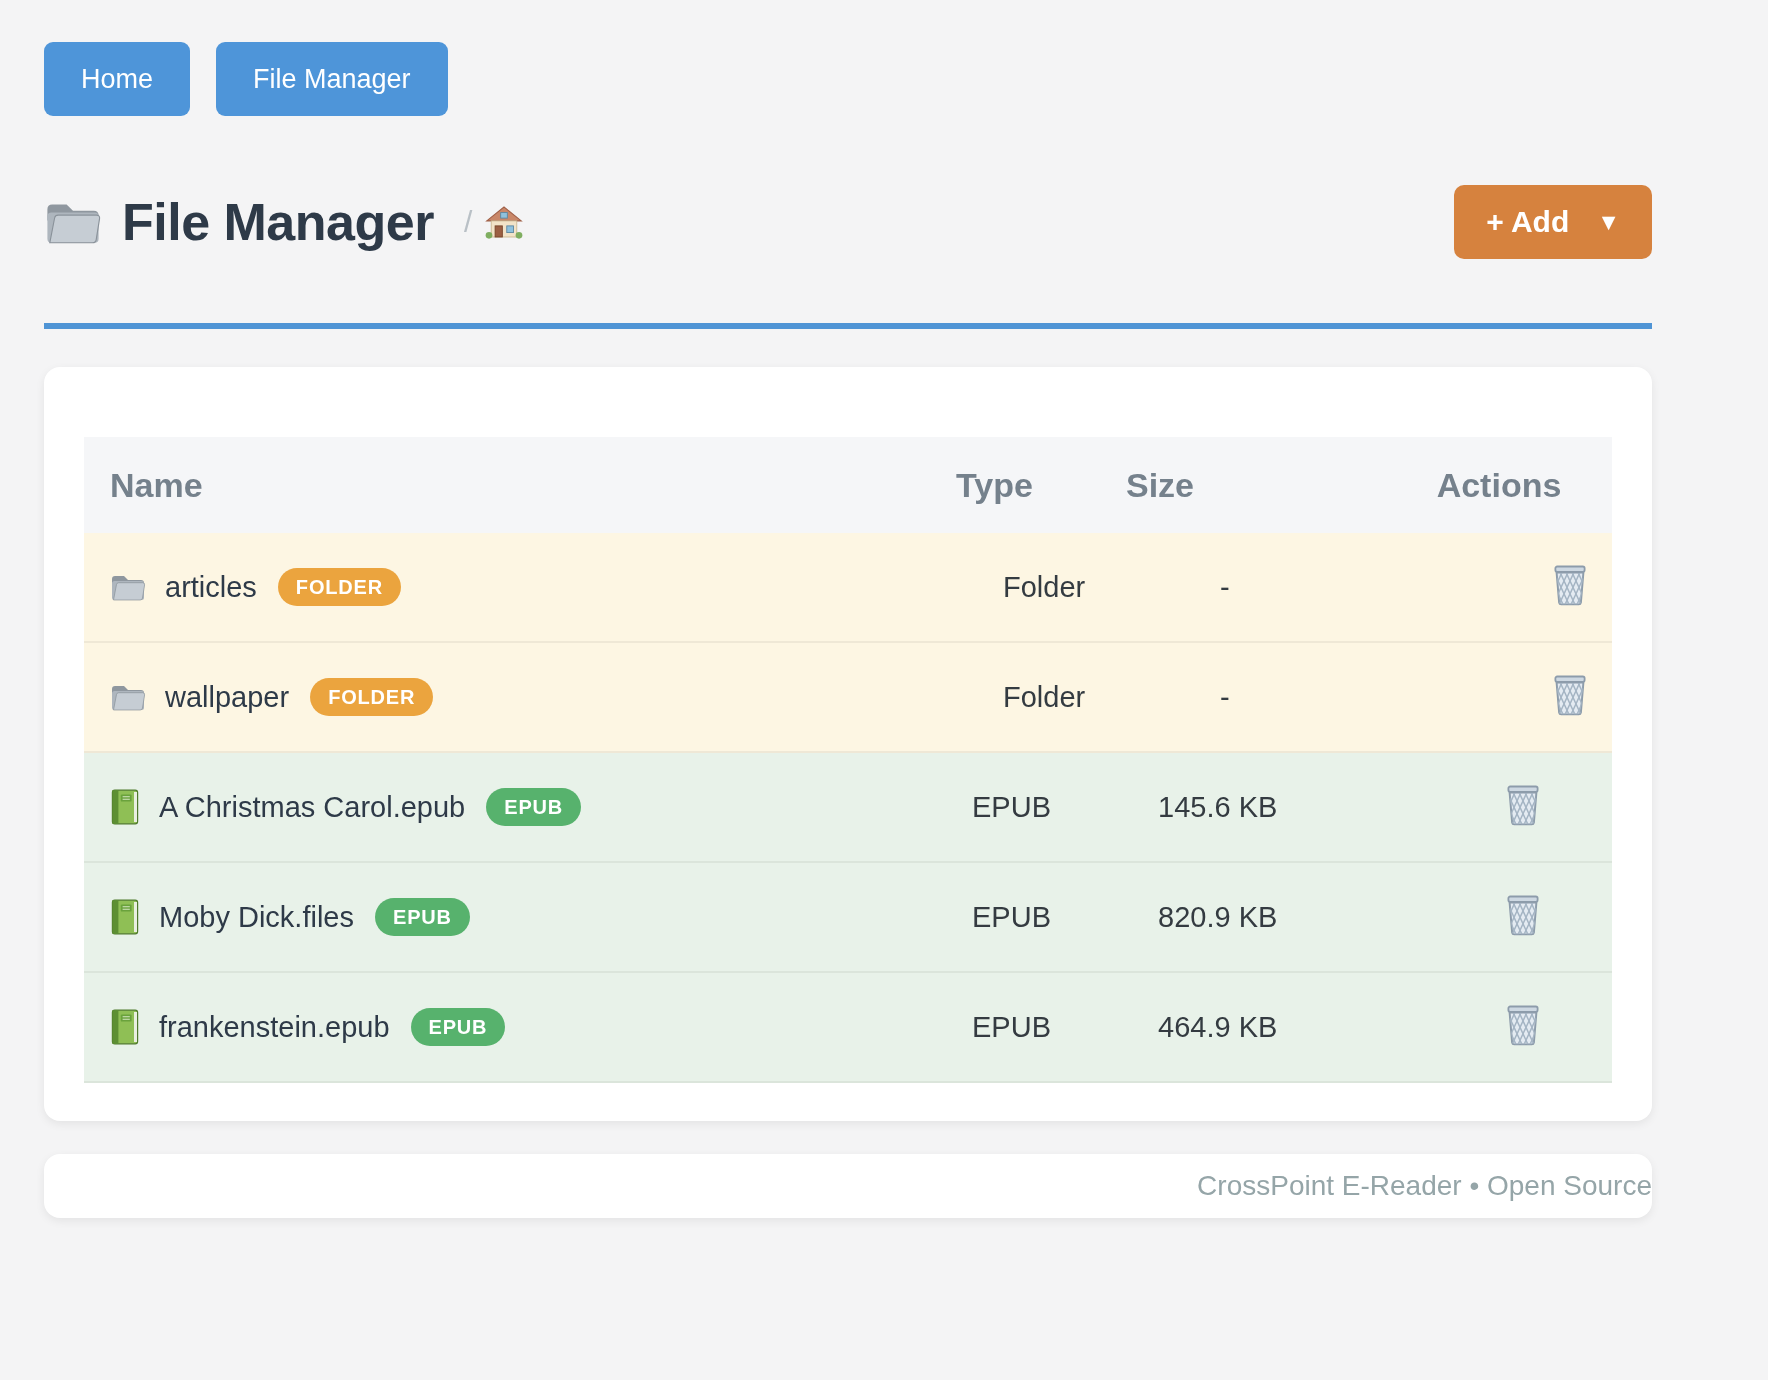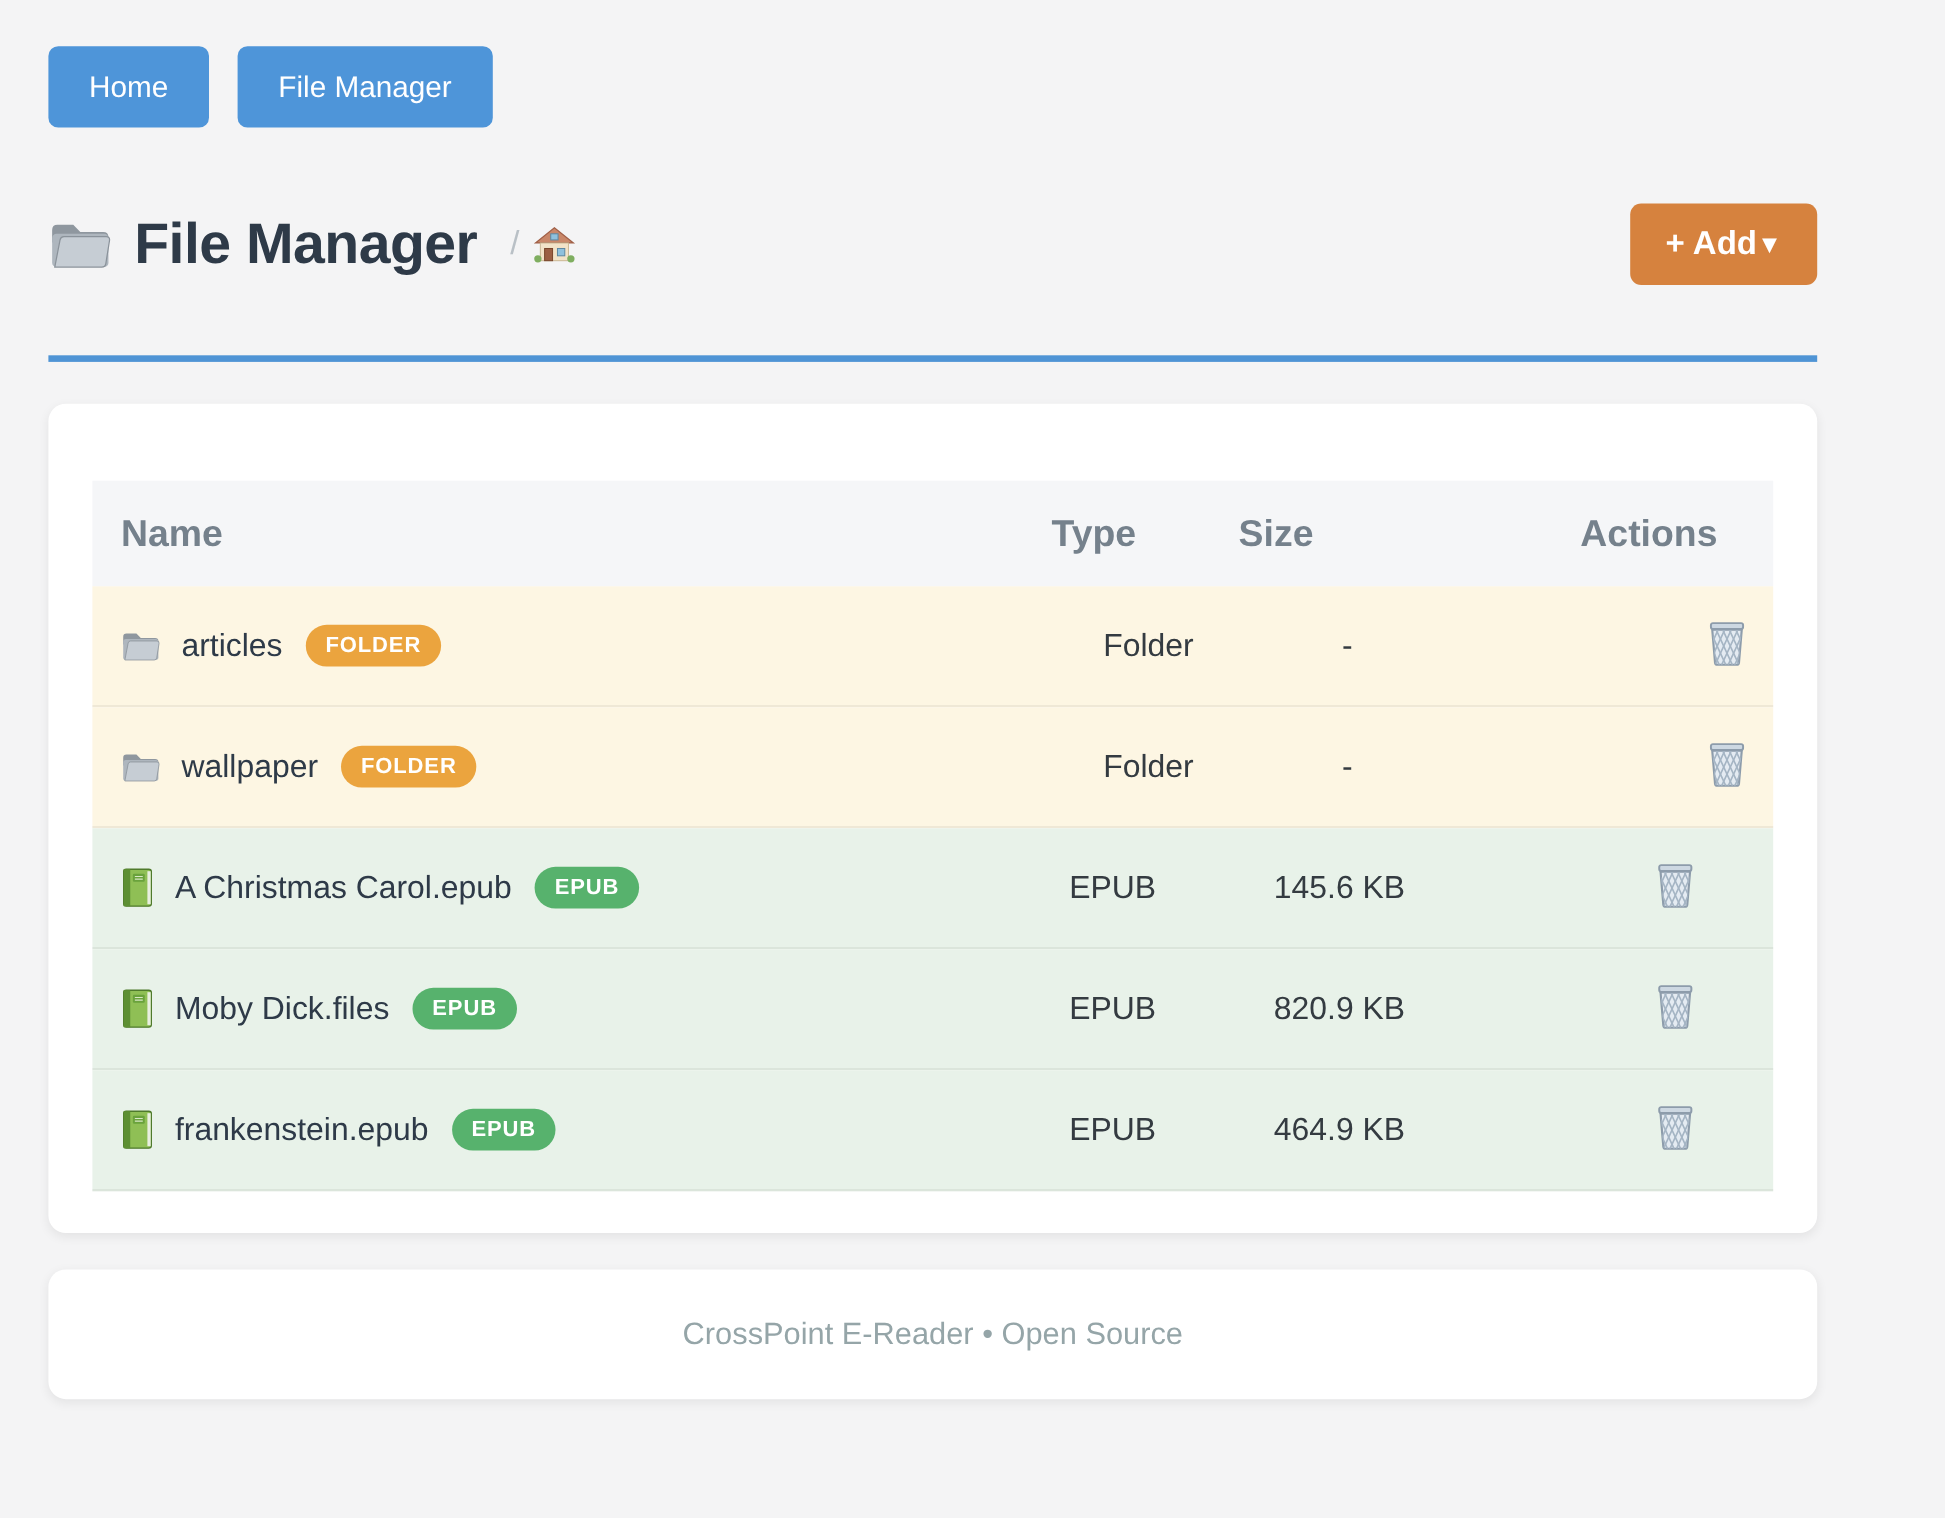--- a/index.html
+++ b/index.html
@@ -35,21 +35,21 @@
 
   
   .title-row{margin-top:69px;display:flex;align-items:center;}
   .title-group{display:flex;align-items:center;flex:1;}
   .title-group h1{font-size:52px;font-weight:bold;color:var(--title-text);margin-left:20px;letter-spacing:-0.5px;}
   .crumb{display:flex;align-items:center;margin-left:30px;}
   .crumb .sep{color:#b9c0c6;font-size:30px;margin-right:12px;}
   .add-btn{
     background:var(--accent-orange);color:#fff;border:none;border-radius:10px;
     font-family:inherit;font-size:30px;font-weight:bold;padding:19px 32px;cursor:pointer;
-    display:flex;align-items:center;gap:0;line-height:1.2;
+    display:flex;align-items:center;gap:28px;line-height:1.2;
   }
   .add-btn .caret{font-size:23px;line-height:1;}
 
   .divider{margin-top:64px;height:6px;background:var(--divider-blue);border:none;}
 
   
   .card{
     margin-top:38px;background:#fff;border-radius:16px;
     box-shadow:0 3px 10px rgba(0,0,0,0.07);
   }
@@ -79,21 +79,21 @@
   .badge{
     margin-left:21px;color:#fff;font-size:20px;font-weight:bold;letter-spacing:0.8px;
     padding:7px 18px;border-radius:999px;line-height:1.2;
   }
   .trow.folder .badge{background:var(--badge-orange);}
   .trow.epub .badge{background:var(--badge-green);}
   .del-btn{background:none;border:none;cursor:pointer;padding:4px;line-height:0;}
 
   
   .footer-card{
-    margin-top:33px;padding:43px 0;text-align:center;
+    margin-top:33px;padding:16px 0;text-align:right;
   }
   .footer-card p{font-size:28px;color:var(--footer-text);}
 
   .iwrap{display:inline-flex;line-height:0;}
 </style>
 </head>
 <body>
 
 <svg width="0" height="0" style="position:absolute" aria-hidden="true">
   <defs>

